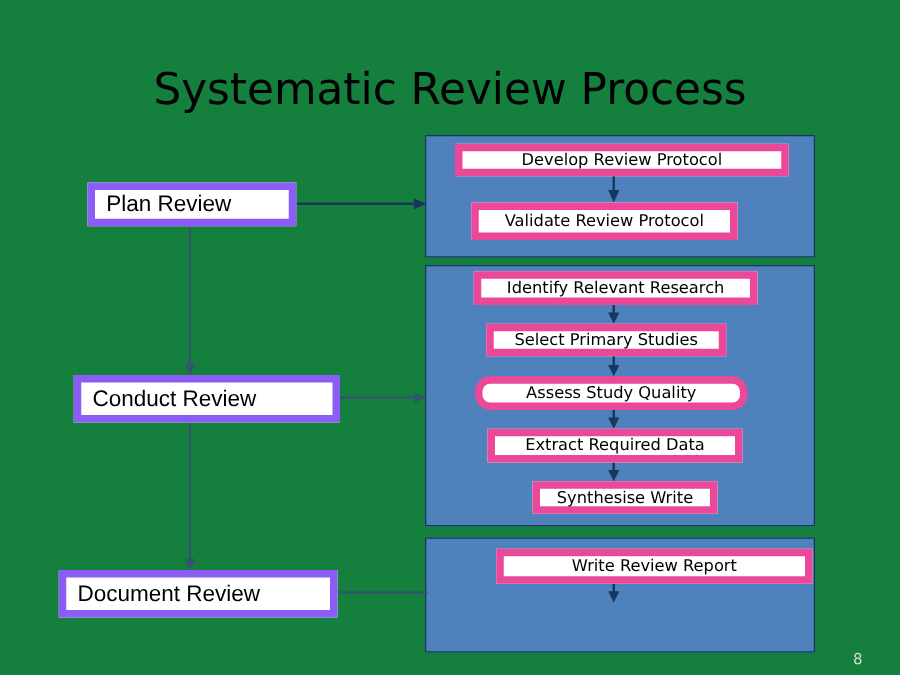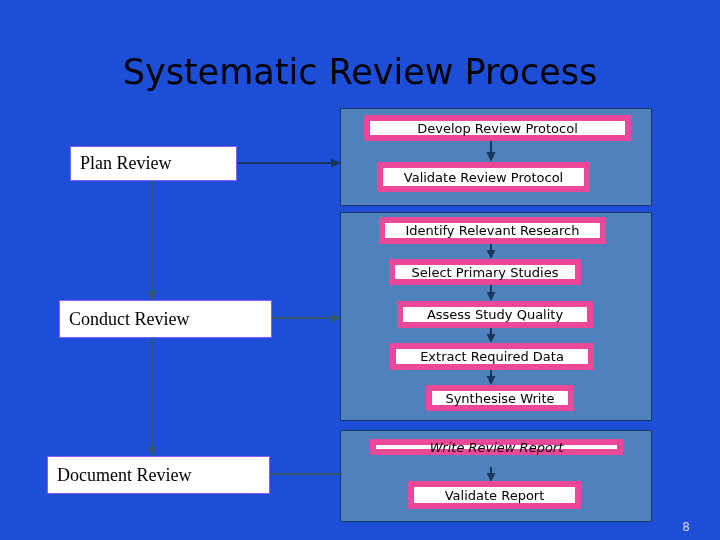--- a/index.html
+++ b/index.html
@@ -7,21 +7,21 @@
     padding: 0;
     background: #ffffff;
   }
   body {
     font-family: "DejaVu Sans", sans-serif;
   }
   #slide {
     position: relative;
     width: 720px;
     height: 540px;
-    background: #1d4ed8;
+    background: #15803d;
     overflow: hidden;
   }
 
   
   .slide-title {
     position: absolute;
     left: 40px;
     top: 51px;
     width: 640px;
     text-align: center;
@@ -42,26 +42,26 @@
     box-sizing: border-box;
   }
   #panel-plan     { left: 340px; top: 108px; width: 312px; height: 98px; }
   #panel-conduct  { left: 340px; top: 212px; width: 312px; height: 209px; }
   #panel-document { left: 340px; top: 430px; width: 312px; height: 92px; }
 
   
   .stage-box {
     position: absolute;
     background: #ffffff;
-    border: 1px solid #8b5cf6;
+    border: 6px solid #8b5cf6;
     box-sizing: border-box;
     display: flex;
     align-items: center;
     padding-left: 9px;
-    font-family: Liberation Serif, serif;
+    font-family: Liberation Sans, sans-serif;
     font-size: 18px;
     color: #000000;
     white-space: nowrap;
   }
   #stage-plan     { left: 70px;  top: 146px; width: 167px; height: 35px; }
   #stage-conduct  { left: 59px;  top: 300px; width: 213px; height: 38px; }
   #stage-document { left: 47px;  top: 456px; width: 223px; height: 38px; }
 
   
   .task-box {
@@ -77,25 +77,25 @@
     color: #000000;
     white-space: nowrap;
   }
 
   
   #task-develop-protocol  { left: 364px; top: 115px; width: 267px; height: 26px; }
   #task-validate-protocol { left: 377px; top: 162px; width: 213px; height: 30px; }
   
   #task-identify-research { left: 379px; top: 217px; width: 227px; height: 27px; }
   #task-select-studies    { left: 389px; top: 259px; width: 192px; height: 26px; }
-  #task-assess-quality    { left: 397px; top: 301px; width: 196px; height: 27px; }
+  #task-assess-quality    { left: 380px; top: 301px; width: 218px; height: 27px; border-radius: 12px; }
   #task-extract-data      { left: 390px; top: 343px; width: 204px; height: 27px; }
   #task-synthesise-data   { left: 426px; top: 385px; width: 148px; height: 26px; }
   
-  #task-write-report      { left: 370px; top: 439px; width: 253px; height: 16px; font-style: italic; }
+  #task-write-report      { left: 397px; top: 439px; width: 253px; height: 28px; }
   #task-validate-report   { left: 408px; top: 481px; width: 173px; height: 28px; }
 
   
   .conn {
     position: absolute;
   }
   .conn svg { display: block; }
 
   
   .page-number {
@@ -203,21 +203,20 @@
 
   <div class="task-box" id="task-write-report">Write Review Report</div>
 
   <div class="conn" style="left:485px; top:467px;">
     <svg width="12" height="16" viewBox="0 0 12 16">
       <line x1="6" y1="0" x2="6" y2="8" stroke="#17375E" stroke-width="2"></line>
       <polygon points="6,15 1.5,6 10.5,6" fill="#17375E"></polygon>
     </svg>
   </div>
 
-  <div class="task-box" id="task-validate-report">Validate Report</div>
 
   <div class="stage-box" id="stage-plan">Plan Review</div>
 
   <div class="stage-box" id="stage-conduct">Conduct Review</div>
 
   <div class="stage-box" id="stage-document">Document Review</div>
 
   <div class="page-number">8</div>
 
 </div>

